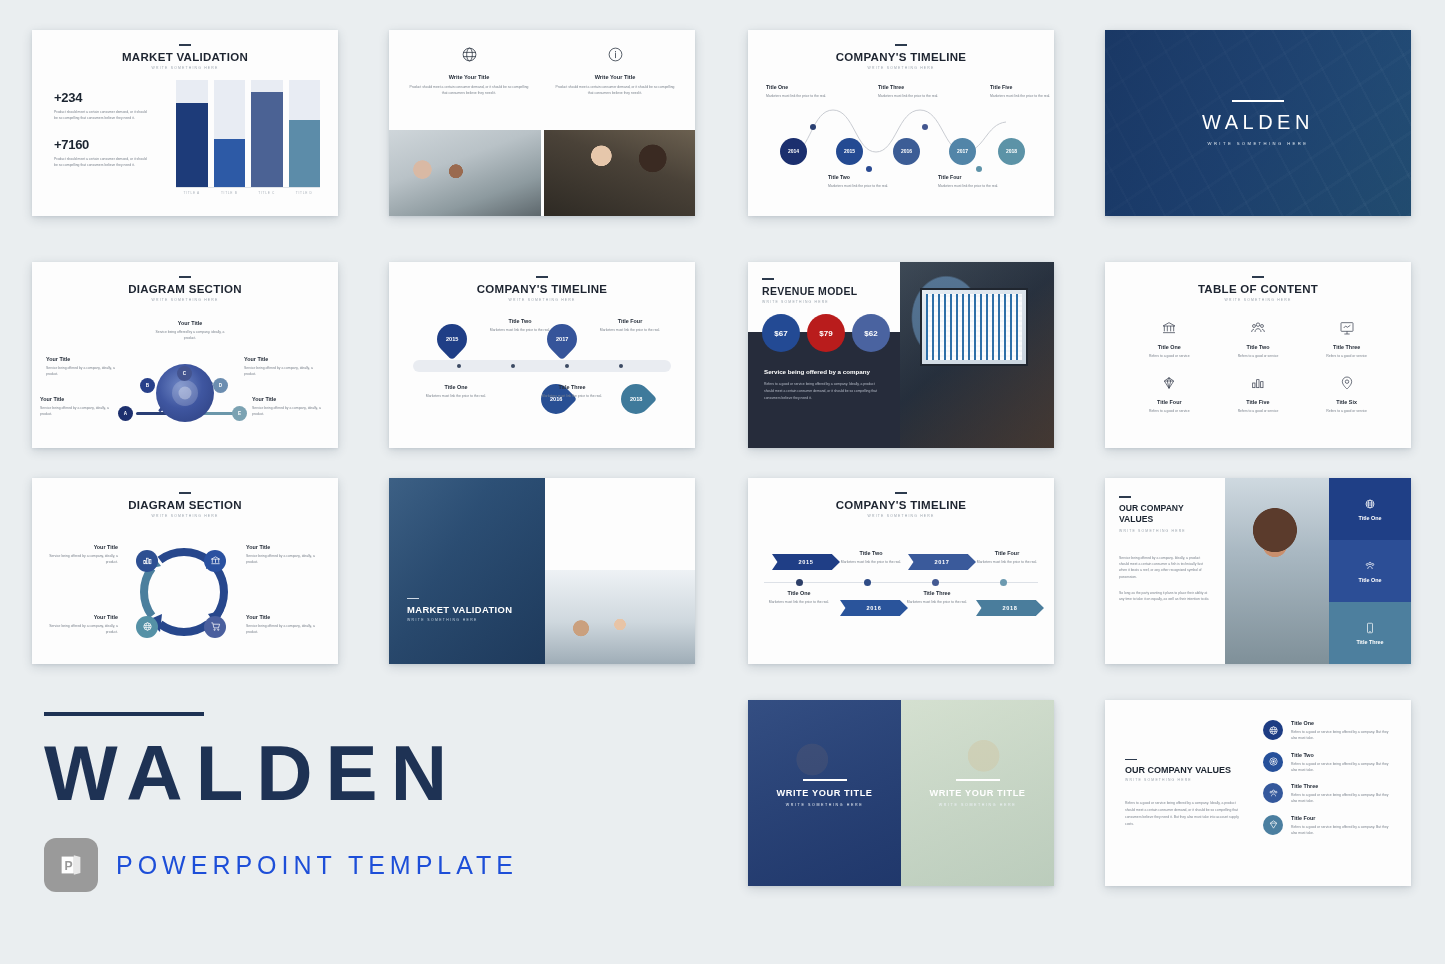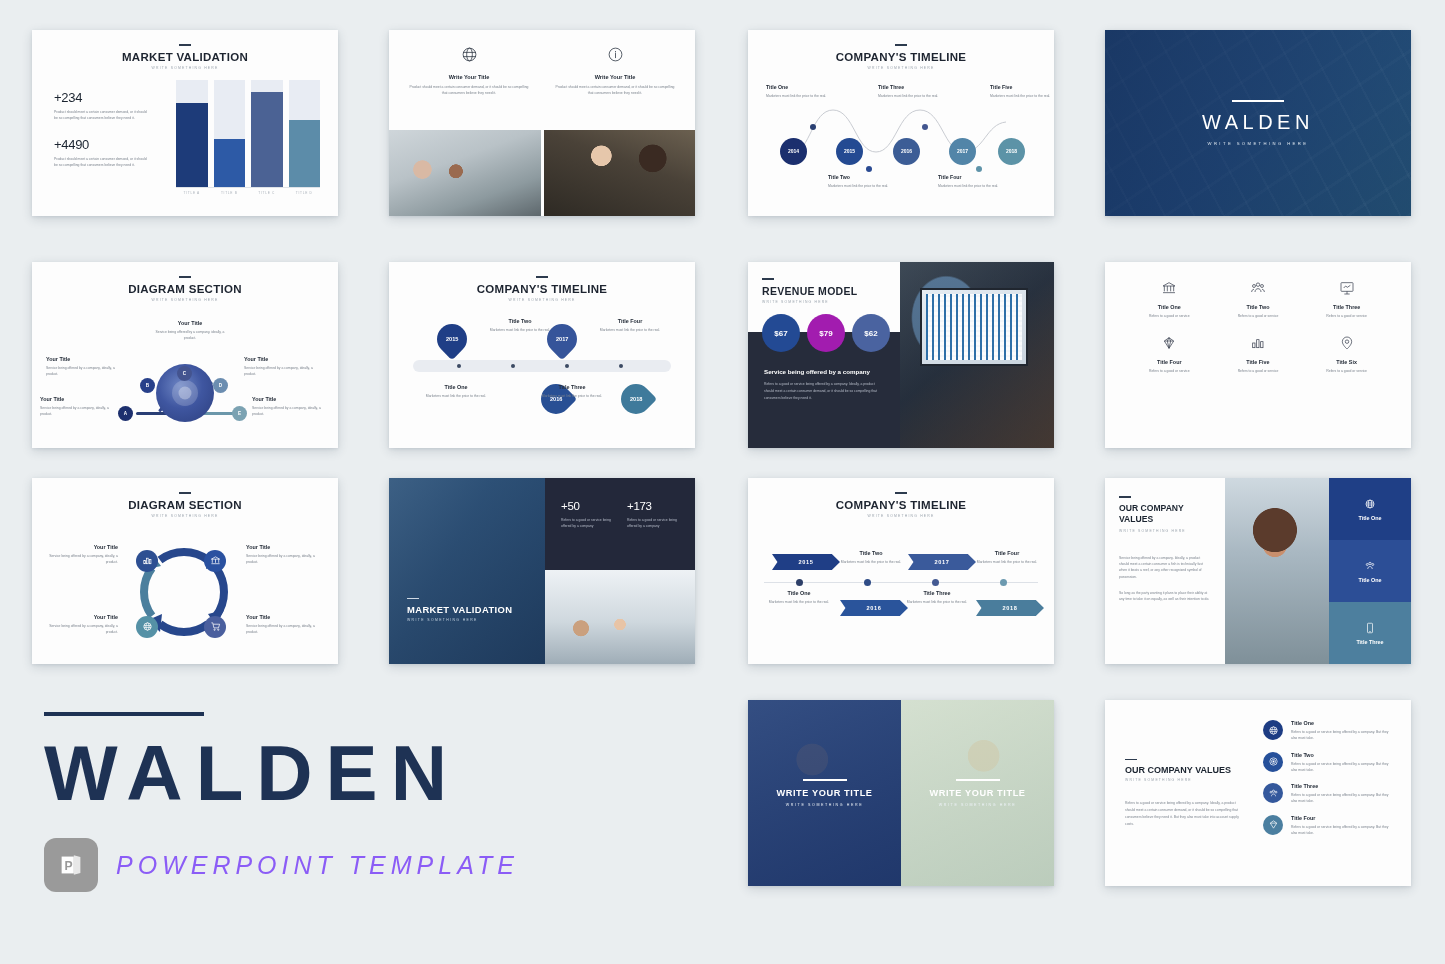--- a/index.html
+++ b/index.html
@@ -39,21 +39,21 @@
   }
   .s-sub.left { text-align: left; }
   .head { padding-top: 14px; }
 
   .blurb { font-size: 3.4px; line-height: 1.85; color: #7b838d; }
   .mini-title { font-size: 5.2px; font-weight: bold; color: #242c38; }
 
   
   .mv-body { display: flex; padding: 10px 18px 0 22px; gap: 14px; }
   .mv-left { width: 108px; padding-top: 10px; }
-  .bignum { font-size: 13px; font-weight: normal; color: #1b2430; letter-spacing: -.3px; }
+  .bignum { font-size: 13px; font-weight: bold; color: #1b2430; letter-spacing: -.3px; }
   .mv-left .blurb { margin-top: 4px; width: 96px; }
   .mv-gap { height: 16px; }
   .chart { flex: 1; display: flex; align-items: flex-end; gap: 6px; height: 108px;
            border-bottom: 1px solid #dfe3e8; padding-bottom: 0; }
   .bar-wrap { flex: 1; height: 100%; background: #e8ecf3; position: relative; }
   .bar { position: absolute; left: 0; right: 0; bottom: 0; }
   .xlabels { display: flex; gap: 6px; padding: 3px 0 0 0; }
   .xlabels span { flex: 1; text-align: center; font-size: 3.2px; letter-spacing: .7px;
                   color: #aab1ba; text-transform: uppercase; }
 
@@ -236,21 +236,21 @@
   .vl-item .mini-title { font-size: 5.4px; margin-bottom: 3px; }
 
   
   .brand { position: absolute; left: 44px; top: 712px; width: 520px; }
   .brand-rule { width: 160px; height: 4px; background: #1e3254; }
   .brand-title { margin-top: 18px; font-size: 78px; font-weight: bold; color: #1e3254;
                  letter-spacing: 13px; line-height: 1; }
   .brand-foot { margin-top: 26px; display: flex; align-items: center; gap: 18px; }
   .ppt-badge { width: 54px; height: 54px; border-radius: 12px; background: #9a9a9a;
                display: flex; align-items: center; justify-content: center; }
-  .brand-sub { font-size: 25px; letter-spacing: 5px; color: #8b5cf6; font-style: italic; }
+  .brand-sub { font-size: 25px; letter-spacing: 5px; color: #1d4ed8; }
 
   .presentit { position: absolute; right: 14px; bottom: 14px; display: flex;
                align-items: flex-end; gap: 10px; }
   .pi-mark { width: 62px; height: 54px; position: relative; }
   .pi-text { display: flex; flex-direction: column; }
   .pi-main { font-size: 40px; font-weight: bold; color: #ee3b33; line-height: .95; letter-spacing: -1px; }
   .pi-sub { font-size: 13.5px; font-weight: bold; color: #15474d; letter-spacing: .2px; }
 </style>
 </head>
 <body>
@@ -261,21 +261,21 @@
     <div class="head">
       <div class="tick"></div>
       <div class="s-title">MARKET VALIDATION</div>
       <div class="s-sub">WRITE SOMETHING HERE</div>
     </div>
     <div class="mv-body">
       <div class="mv-left">
         <div class="bignum">+234</div>
         <div class="blurb">Product should meet a certain consumer demand, or it should be so compelling that consumers believe they need it.</div>
         <div class="mv-gap"></div>
-        <div class="bignum">+4490</div>
+        <div class="bignum">+7160</div>
         <div class="blurb">Product should meet a certain consumer demand, or it should be so compelling that consumers believe they need it.</div>
       </div>
       <div style="flex:1">
         <div class="chart" id="mv-chart">
             <div class="bar-wrap">
               <div class="bar" style="height: 78%; background: rgb(29, 59, 121);"></div>
             </div>
             <div class="bar-wrap">
               <div class="bar" style="height: 44%; background: rgb(45, 90, 166);"></div>
             </div>
@@ -471,35 +471,40 @@
 
   <div class="slide r2 c3">
     <div class="rev-dark"></div>
     <div style="position:absolute;left:14px;top:16px">
       <div class="tick left"></div>
       <div class="s-title" style="text-align:left;font-size:10.5px">REVENUE MODEL</div>
       <div class="s-sub left">WRITE SOMETHING HERE</div>
     </div>
     <div class="price-row">
       <div class="price" style="background:#234a94">$67</div>
-      <div class="price" style="background:#a21caf">$79</div>
+      <div class="price" style="background:#b91c1c">$79</div>
       <div class="price" style="background:#4a63a0">$62</div>
     </div>
     <div class="rev-copy" style="width:120px">
       <h4>Service being offered by a company</h4>
       <div class="blurb">Refers to a good or service being offered by a company. Ideally, a product should meet a certain consumer demand, or it should be so compelling that consumers believe they need it.</div>
     </div>
     <div class="rev-photo">
       <div class="laptop">
           <div class="scr"></div>
         </div>
     </div>
   </div>
 
   <div class="slide r2 c4">
+    <div class="head">
+      <div class="tick"></div>
+      <div class="s-title">TABLE OF CONTENT</div>
+      <div class="s-sub">WRITE SOMETHING HERE</div>
+    </div>
     <div class="toc-grid">
       <div class="toc-cell">
         <div class="toc-ico">
           <svg width="16" height="16" viewBox="0 0 24 24" fill="none" stroke="#3a4150" stroke-width="1.1">
             <path d="M3 9l9-5 9 5H3zM5 9v8M9.5 9v8M14.5 9v8M19 9v8M3 19h18"></path>
             </svg>
         </div>
         <div class="mini-title">Title One</div>
         <div class="blurb">Refers to a good or service</div>
       </div>
@@ -622,32 +627,20 @@
   </div>
 
   <div class="slide r3 c2">
     <div class="mv2-img">
       <div class="cap">
         <div class="tick left"></div>
         <h3>MARKET VALIDATION</h3>
         <div class="s-sub left">WRITE SOMETHING HERE</div>
       </div>
     </div>
-    <div class="mv2-dark">
-      <div class="mv2-stats">
-        <div style="flex:1">
-          <div class="bignum">+50</div>
-          <div class="blurb">Refers to a good or service being offered by a company</div>
-        </div>
-        <div style="flex:1">
-          <div class="bignum">+173</div>
-          <div class="blurb">Refers to a good or service being offered by a company</div>
-        </div>
-      </div>
-    </div>
     <div class="mv2-photo"></div>
   </div>
 
   <div class="slide r3 c3">
     <div class="head">
       <div class="tick"></div>
       <div class="s-title">COMPANY'S TIMELINE</div>
       <div class="s-sub">WRITE SOMETHING HERE</div>
     </div>
     <div class="arrline">

